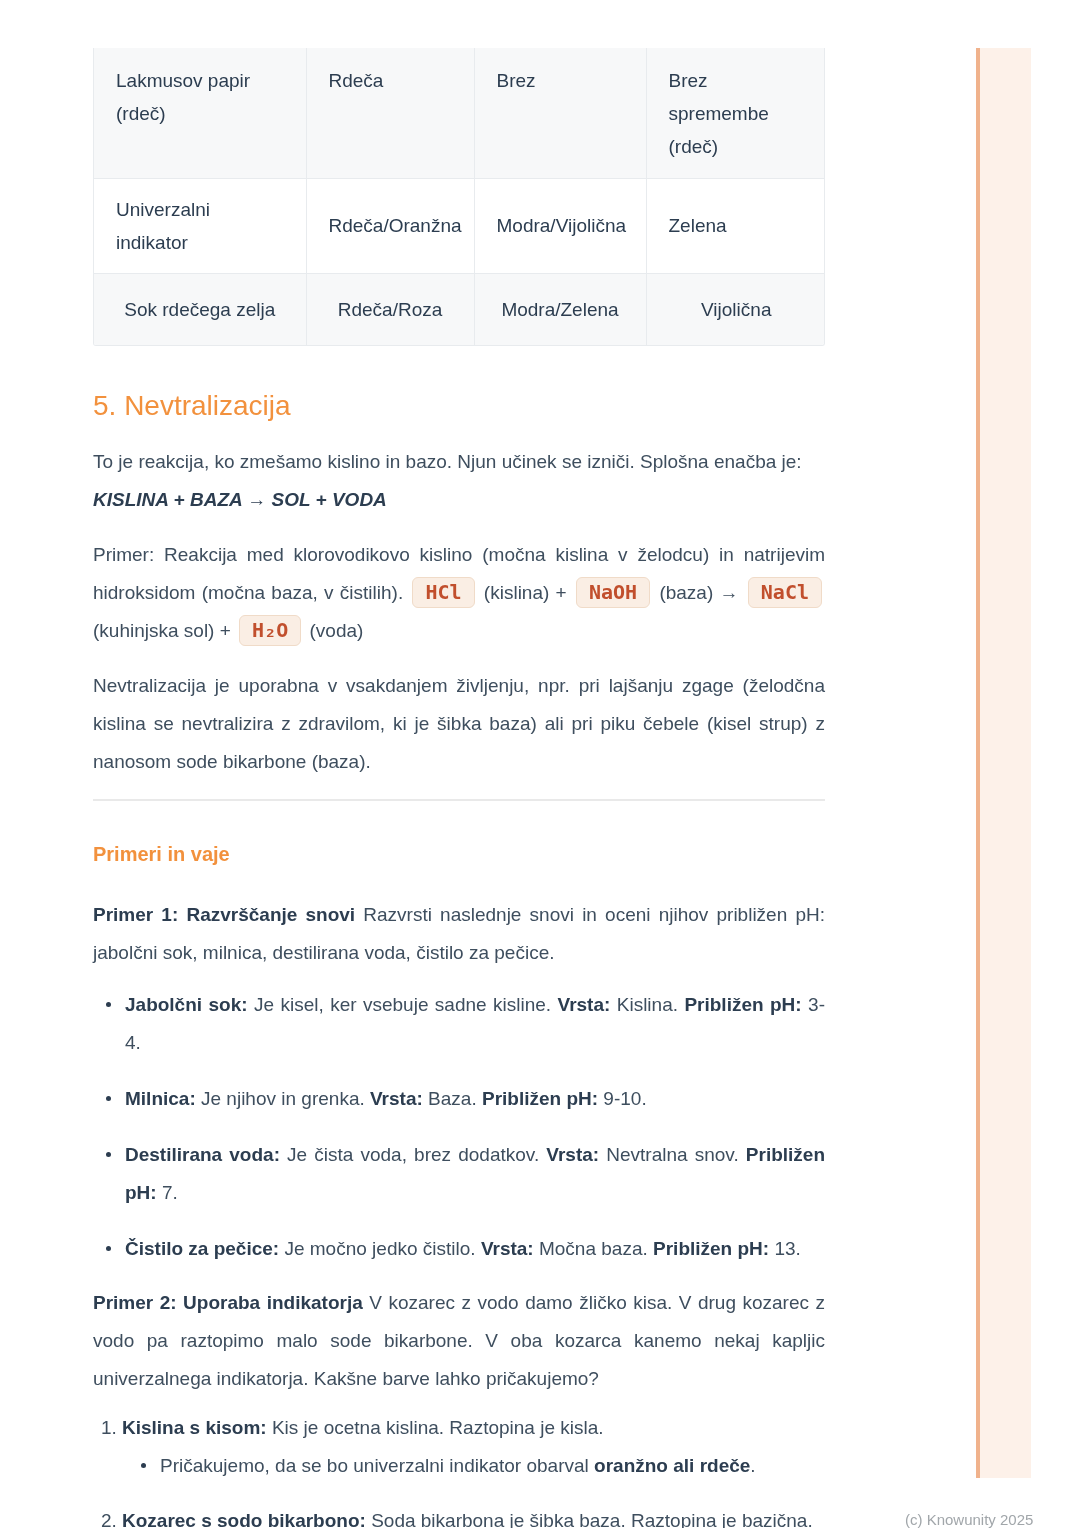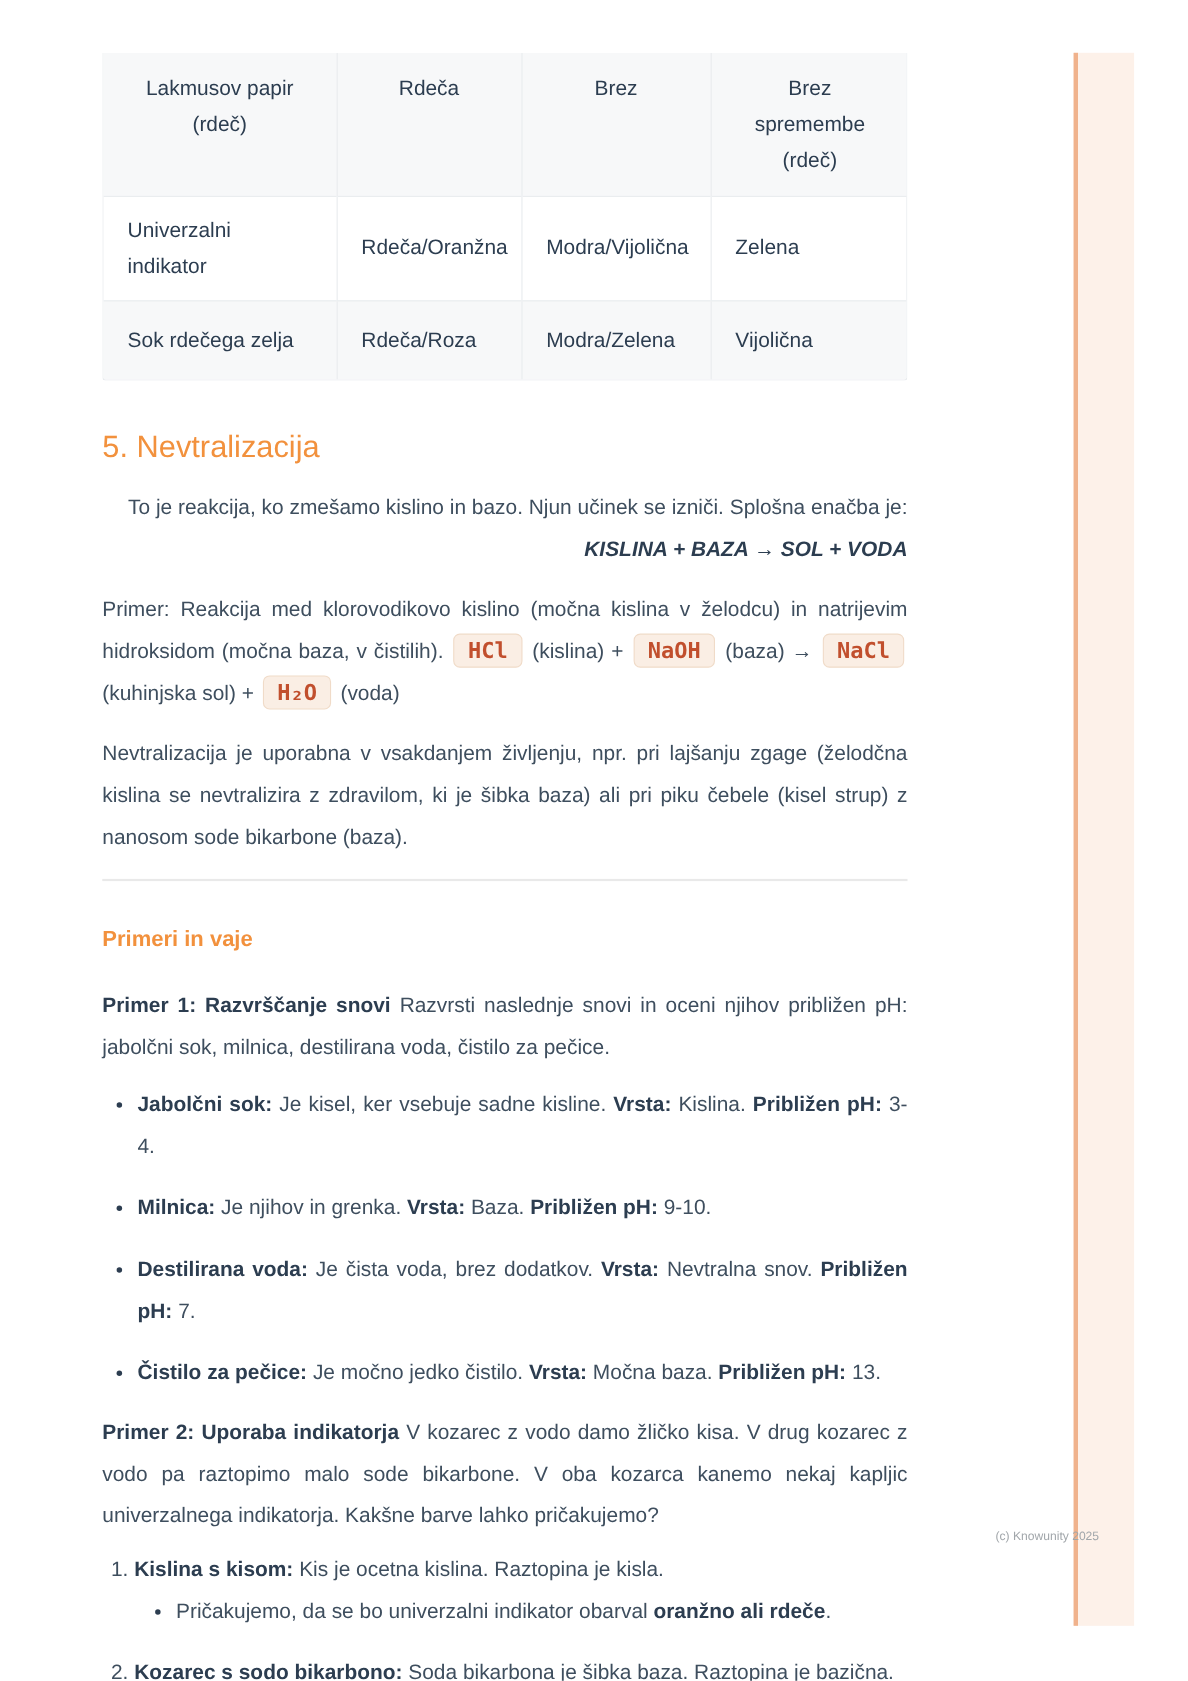--- a/index.html
+++ b/index.html
@@ -29,29 +29,29 @@
   .table-wrap{margin-top:48px;border:1px solid var(--line);border-top:none;border-radius:0 0 3px 3px;overflow:hidden;}
   table{width:100%;border-collapse:collapse;table-layout:fixed;}
   td{
     padding:14px 22px;line-height:33px;vertical-align:middle;
     border-left:1px solid var(--line);border-top:1px solid var(--line);
     color:var(--text-bold);
   }
   td:first-child{border-left:none;}
   tr:first-child td{border-top:none;vertical-align:top;padding-top:16px;}
   tr.alt td{background:var(--row-alt);}
-  tr.r1 td{height:130px;box-sizing:border-box;text-align:center;}
+  tr.r1 td{height:130px;box-sizing:border-box;}
   tr.r2 td{height:95px;box-sizing:border-box;}
-  tr.r3 td{height:72px;box-sizing:border-box;}
+  tr.r3 td{height:72px;box-sizing:border-box;text-align:center;}
 
   
   h3.section-h{font-size:28px;line-height:31px;margin:44px 0 0;color:var(--accent);font-weight:normal;}
   h2.examples-h{font-size:20px;line-height:38px;margin:34px 0 0;color:var(--accent);font-weight:bold;}
 
-  p{margin:0;text-align:right;}
+  p{margin:0;}
   .p-intro{margin-top:22px;}
   .p-equation{font-weight:bold;color:var(--text-bold);font-style:italic;}
   .p-example{margin-top:17px;text-align:justify;}
   .p-usage{margin-top:17px;text-align:justify;}
   .p-primer{margin-top:23px;text-align:justify;}
   .p-primer2{margin-top:16px;text-align:justify;}
 
   hr.divider{margin:18px 0 0;border:none;border-top:2px solid #e9e9e9;}
 
   
@@ -84,22 +84,22 @@
     border-radius:50%;background:var(--text-bold);
   }
 
   
   .side-stripe{
     position:absolute;left:976px;top:48px;width:51px;height:1430px;
     background:var(--stripe-fill);border-left:4px solid var(--stripe-border);
     z-index:1;
   }
   .footer-credit{
-    position:absolute;left:905px;top:1388px;z-index:2;
-    font-size:11px;line-height:18px;color:#a1a6aa;white-space:nowrap;
+    position:absolute;left:905px;top:1511px;z-index:2;
+    font-size:15px;line-height:18px;color:#a1a6aa;white-space:nowrap;
   }
 </style>
 </head>
 <body>
 
 <div class="side-stripe"></div>
 <div class="footer-credit">(c) Knowunity 2025</div>
 
 <div class="content">
 

